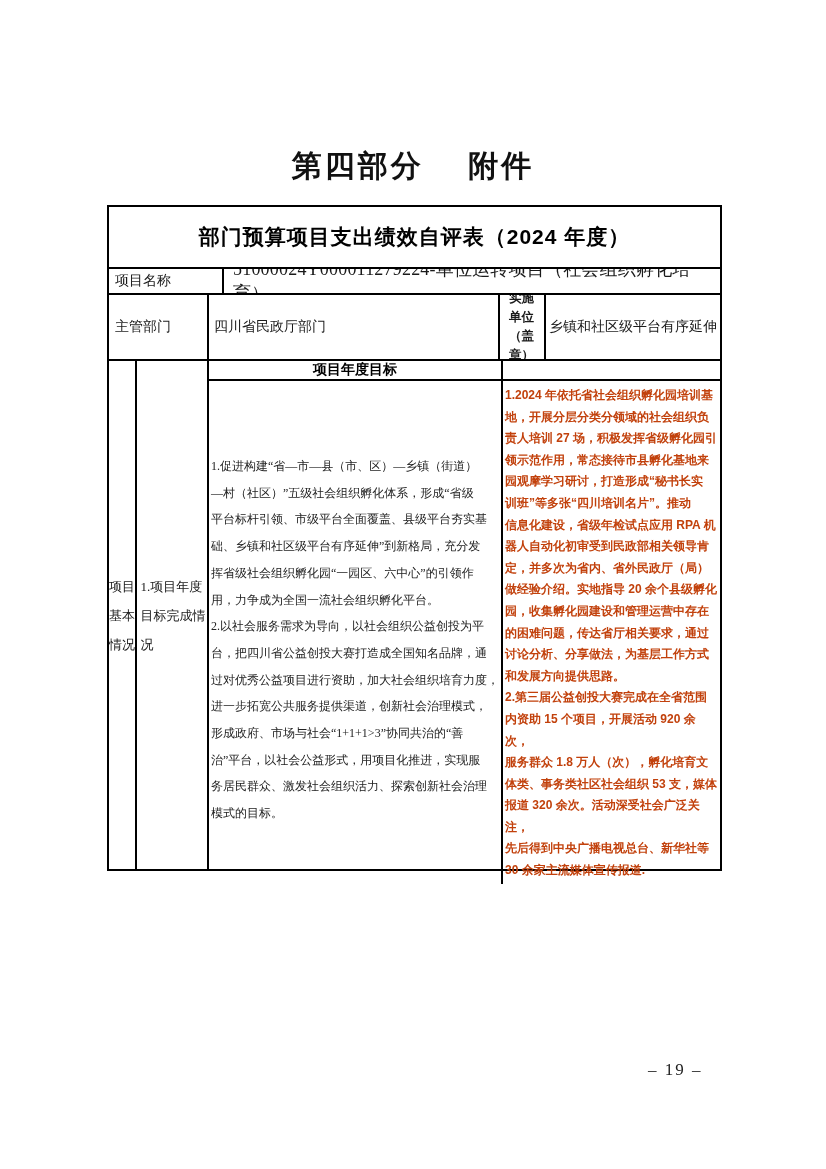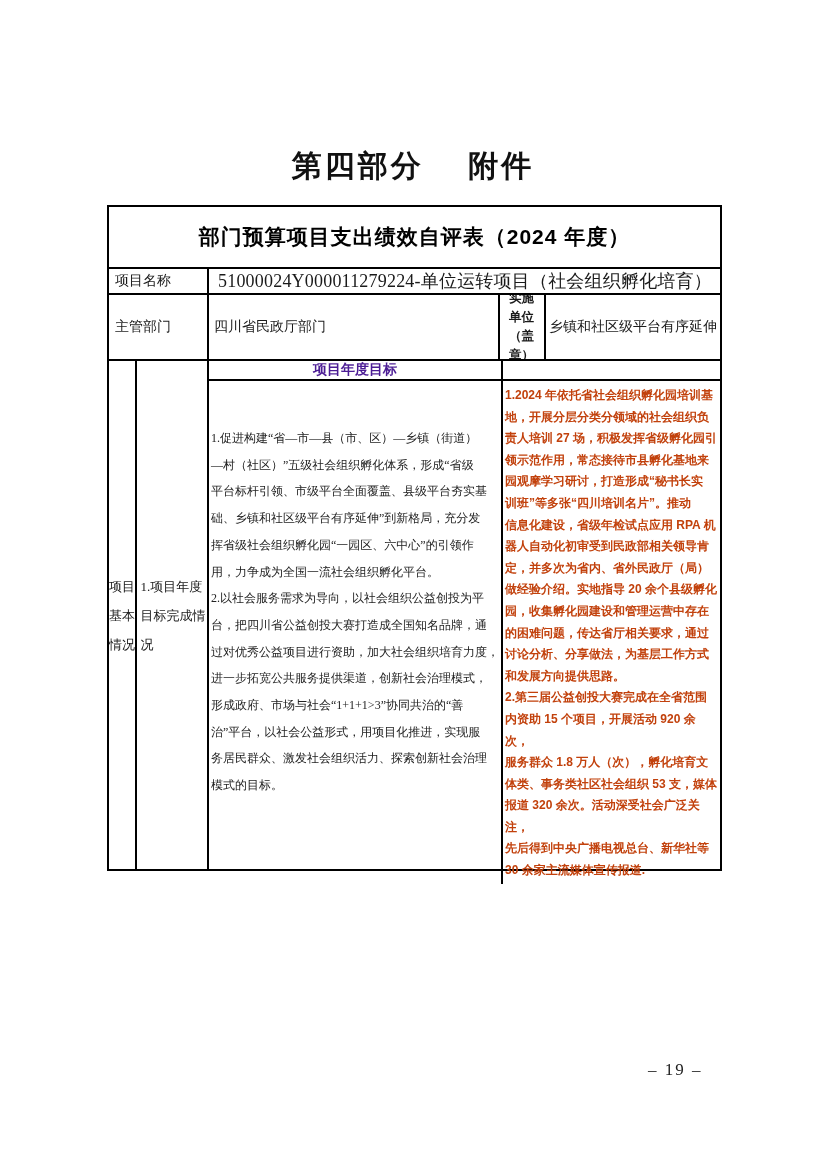--- a/index.html
+++ b/index.html
@@ -31,21 +31,21 @@
   .bb{border-bottom:2px solid #000;}
 
   .title-row{
     height:62px;
     display:flex;align-items:center;justify-content:center;
     font-family:"Liberation Sans","DejaVu Sans",sans-serif;
     font-weight:bold;font-size:21px;letter-spacing:1px;color:#000;
   }
   .name-row{height:26px;}
   .name-row .label{
-    width:100px;display:flex;align-items:center;
+    width:115px;display:flex;align-items:center;
     padding-left:6px;font-size:14px;
   }
   .name-row .value{
     flex:1;display:flex;align-items:center;
     padding-left:9px;font-size:18px;letter-spacing:0.2px;
   }
   .dept-row{height:66px;}
   .dept-row .label{
     width:100px;display:flex;align-items:center;
     padding-left:6px;font-size:14px;
@@ -70,28 +70,28 @@
     text-align:left;font-size:13px;line-height:29px;
     white-space:pre-line;
   }
   .vlab.c1{width:28px;}
   .vlab.c2{width:72px;padding-left:2px;line-height:29px;}
   .right-zone{flex:1;display:flex;flex-direction:column;}
   .hdr-row{height:24px;}
   .hdr-cell{
     display:flex;align-items:center;justify-content:center;
     font-family:"Liberation Sans","DejaVu Sans",sans-serif;
-    font-weight:bold;font-size:14px;color:#4c1d95;
+    font-weight:bold;font-size:14px;color:#000000;
   }
   .hdr-cell.left{width:294px;}
   .hdr-cell.right{flex:1;}
   .content-row{flex:1;}
   .goal-cell{
     width:294px;
-    padding:44px 2px 4px 2px;
+    padding:72px 2px 4px 2px;
     font-size:12px;line-height:26.7px;
     white-space:pre-line;color:#222;
   }
   .completion-cell{
     flex:1;
     padding:4px 2px 2px 2px;
     font-family:"Liberation Sans","DejaVu Sans",sans-serif;
     font-weight:bold;font-size:12px;line-height:21.6px;
     white-space:pre-line;color:#c2410c;
   }

